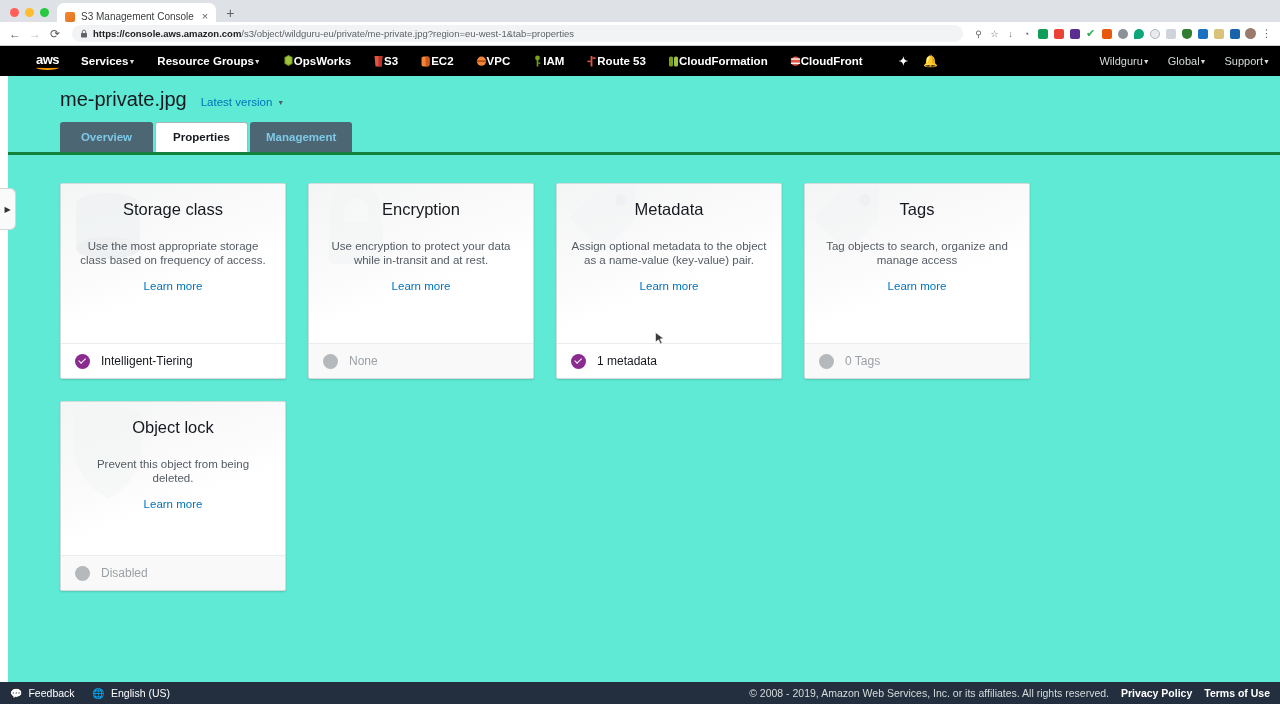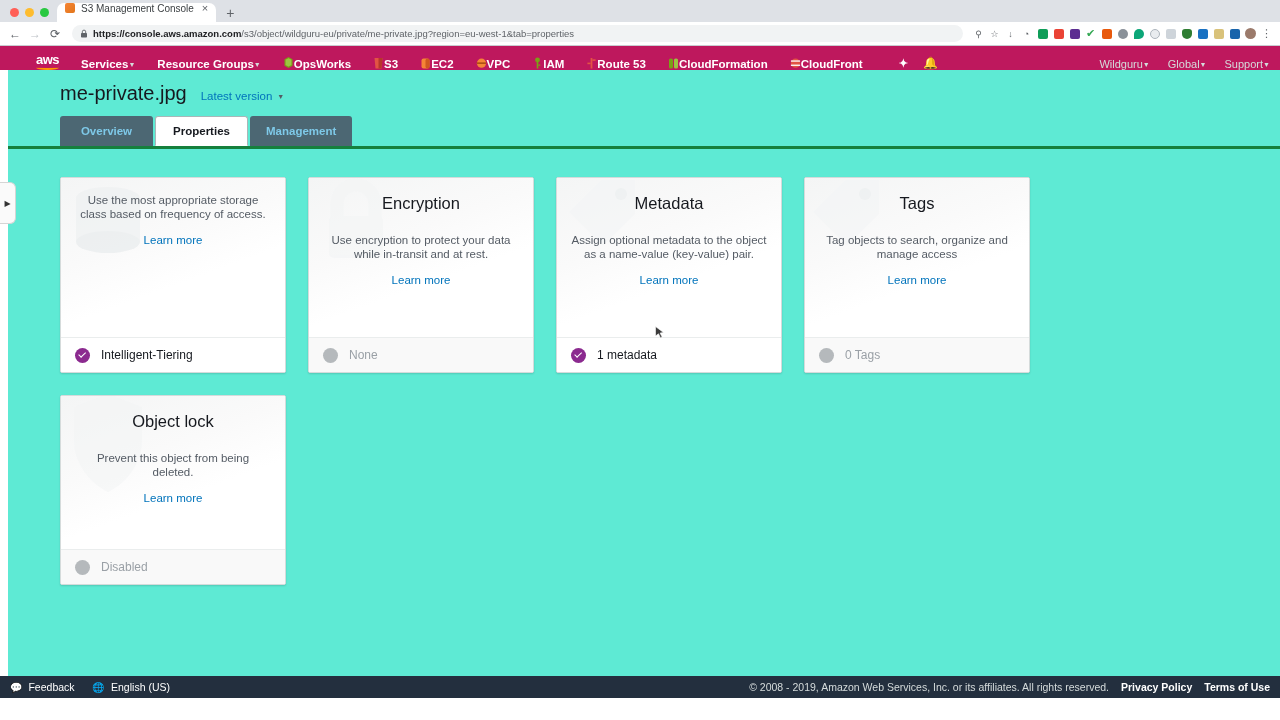--- a/index.html
+++ b/index.html
@@ -25,21 +25,21 @@
   }
   .tl { width: 9px; height: 9px; border-radius: 50%; }
   .tl.red { background: #ff5f57; }
   .tl.yellow { background: #febc2e; }
   .tl.green { background: #28c840; }
 
   .chrome-tab {
     height: 19px;
     background: #ffffff;
     border-radius: 7px 7px 0 0;
-    display: flex; align-items: flex-start;
+    display: flex; align-items: flex-end;
     padding: 0 6px 0 8px;
     gap: 6px;
     min-width: 150px;
     font-size: 10px;
     color: #3c4043;
   }
   .tab-favicon {
     width: 10px; height: 10px;
     background: linear-gradient(135deg,#f58536,#e2761b);
     border-radius: 2px;
@@ -92,23 +92,23 @@
   }
   .ext { width: 10px; height: 10px; border-radius: 2px; }
   .kebab { font-size: 11px; color: #5f6368; letter-spacing: 0; }
   .avatar-ext {
     width: 11px; height: 11px; border-radius: 50%;
     background: #9b7a6b;
   }
 
   
   .aws-nav {
-    height: 24px;
-    background: #be185d;
-    display: flex; align-items: flex-end;
+    height: 30px;
+    background: #000000;
+    display: flex; align-items: center;
     padding: 0 10px 0 36px;
     color: #ffffff;
     font-size: 11.5px;
     font-weight: 700;
     white-space: nowrap;
   }
   .aws-logo {
     display: flex; flex-direction: column; align-items: center;
     margin-right: 22px;
     line-height: 1;
@@ -519,20 +519,21 @@
 
     <div class="cards-grid">
 
       <div class="card tall">
         <div class="card-body">
           <svg class="watermark" viewBox="0 0 90 110">
             <ellipse cx="45" cy="26" rx="32" ry="11" fill="#eceff0"></ellipse>
             <rect x="13" y="26" width="64" height="44" fill="#eceff0"></rect>
             <ellipse cx="45" cy="70" rx="32" ry="11" fill="#e4e8ea"></ellipse>
           </svg>
+          <div class="card-title">Storage class</div>
           <div class="card-desc">Use the most appropriate storage class based on frequency of access.</div>
           <a class="learn-more">Learn more</a>
         </div>
         <div class="card-footer on">
           <span class="status-dot on"></span>
           <span class="status-label on">Intelligent-Tiering</span>
         </div>
       </div>
 
       <div class="card tall">

